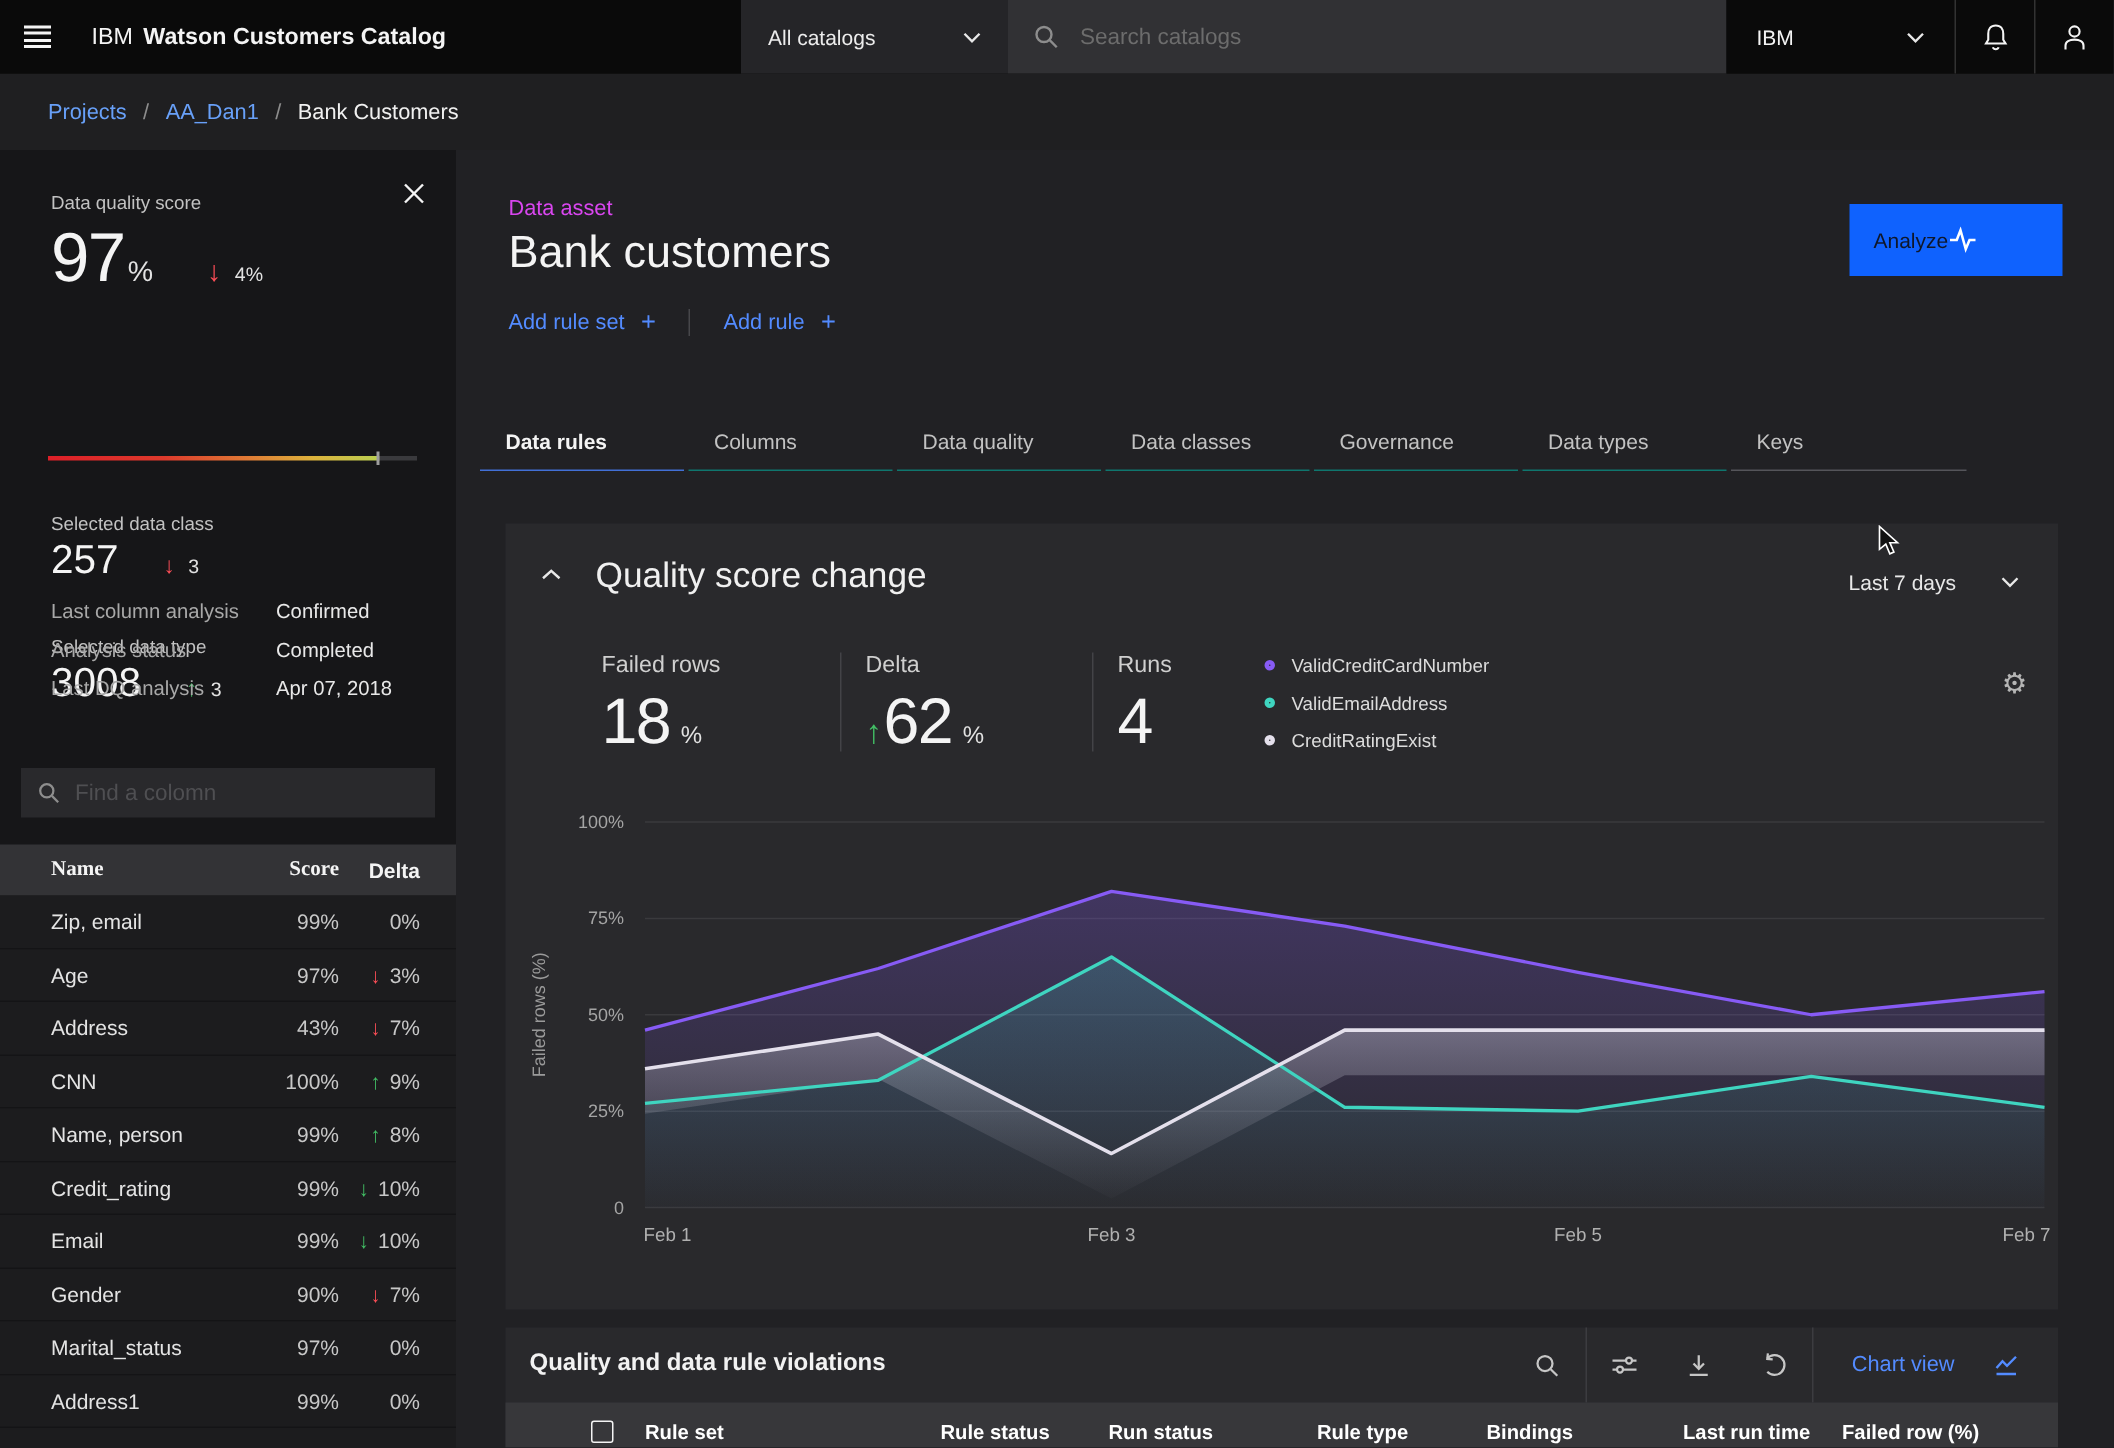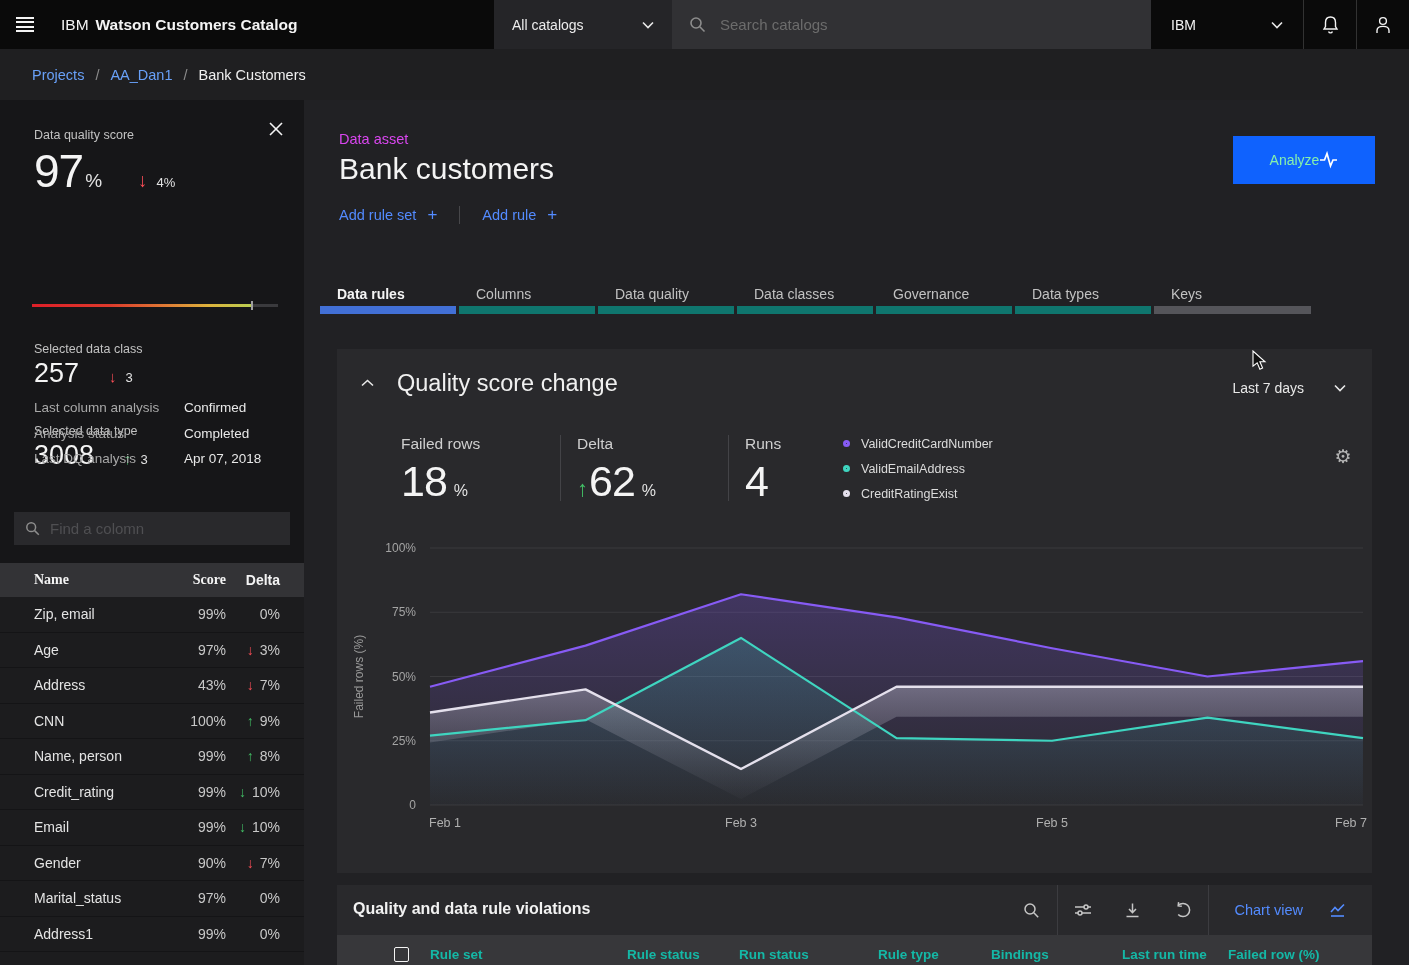--- a/index.html
+++ b/index.html
@@ -70,24 +70,24 @@
 
   
   .main { position:absolute; top:100px; left:304px; width:1105px; height:865px; background:#212124; }
   .asset-label { position:absolute; left:35px; top:31px; font-size:14.5px; color:#d946ef; }
   .asset-title { position:absolute; left:35px; top:52px; font-size:30px; font-weight:300; }
   .rule-links { position:absolute; left:35px; top:105px; display:flex; align-items:center; }
   .blue-link { color:#538bff; font-size:14.5px; cursor:pointer; display:flex; align-items:center; }
   .blue-link .plus { font-size:17px; margin-left:11px; }
   .vline { width:1px; height:18px; background:#47474a; margin:0 22px; }
   .edit-btn { position:absolute; left:783px; top:36px; width:133px; height:48px; background:transparent; border:1px solid #a8a8a8; color:#f4f4f4; font-size:14px; display:flex; align-items:center; justify-content:space-between; padding:0 16px; }
-  .analyze-btn { position:absolute; left:929px; top:36px; width:142px; height:48px; background:#0f62fe; border:none; color:#86efac; font-size:14px; display:flex; align-items:center; justify-content:center; padding:0 16px; }
+  .analyze-btn { position:absolute; left:929px; top:36px; width:142px; height:48px; background:#0f62fe; border:none; color:#0f172a; font-size:14px; display:flex; align-items:center; justify-content:flex-start; padding:0 16px; }
 
   .tabs { position:absolute; left:16px; top:177px; width:991px; display:flex; gap:3px; }
-  .tab { height:37px; width:136px; padding:9px 0 0 17px; font-size:14px; color:#c2c2c2; border-bottom:8px solid #0f766e; cursor:pointer; }
+  .tab { height:37px; width:136px; padding:9px 0 0 17px; font-size:14px; color:#c2c2c2; border-bottom:1px solid #0f766e; cursor:pointer; }
   .tab.active { color:#f4f4f4; font-weight:700; border-bottom-color:#4270d6; }
   .tab:last-child { flex:1; border-bottom-color:#55555a; }
 
   
   .qcard { position:absolute; left:33px; top:249px; width:1035px; height:524px; background:#29292c; }
   .q-collapse { position:absolute; left:24px; top:30px; border:none; background:transparent; }
   .q-title { position:absolute; left:60px; top:21px; font-size:23.5px; font-weight:400; color:#f0f0f0; }
   .q-range { position:absolute; right:26px; top:31px; display:flex; align-items:center; gap:30px; font-size:14px; color:#e8e8e8; cursor:pointer; }
   .kpi { position:absolute; top:86px; }
   .kpi .k-label { font-size:15.5px; color:#cfcfcf; margin-bottom:4px; }
@@ -104,21 +104,21 @@
 
   
   .vcard { position:absolute; left:33px; top:785px; width:1035px; height:80px; background:#29292c; }
   .v-title { position:absolute; left:16px; top:15px; font-size:16px; font-weight:700; color:#f2f2f2; }
   .v-tools { position:absolute; right:0; top:0; height:50px; display:flex; align-items:center; }
   .v-iconbtn { width:50px; height:50px; border:none; background:transparent; display:flex; align-items:center; justify-content:center; }
   .v-div { width:1px; height:50px; background:#3c3c40; }
   .chartview-btn { height:50px; border:none; background:transparent; display:flex; align-items:center; gap:26px; padding:0 26px; color:#538bff; font-size:14.5px; }
   .v-headrow { position:absolute; left:0; top:50px; width:1035px; height:30px; background:#37373a; }
   .v-checkbox { position:absolute; left:57px; top:12px; width:15px; height:15px; border:1.6px solid #f4f4f4; border-radius:2px; background:transparent; }
-  .v-col { position:absolute; top:12px; font-size:13.5px; font-weight:700; color:#14b8a6; white-space:nowrap;text-align:right; }
+  .v-col { position:absolute; top:12px; font-size:13.5px; font-weight:700; color:#ffffff; white-space:nowrap;text-align:right; }
 
   .cursor { position:absolute; left:1252px; top:350px; z-index:20; pointer-events:none; }
   svg.ic { display:block; }
 </style>
 </head>
 <body>
 
 <header class="topbar">
   <div class="tb-left">
     <button class="hamburger">

